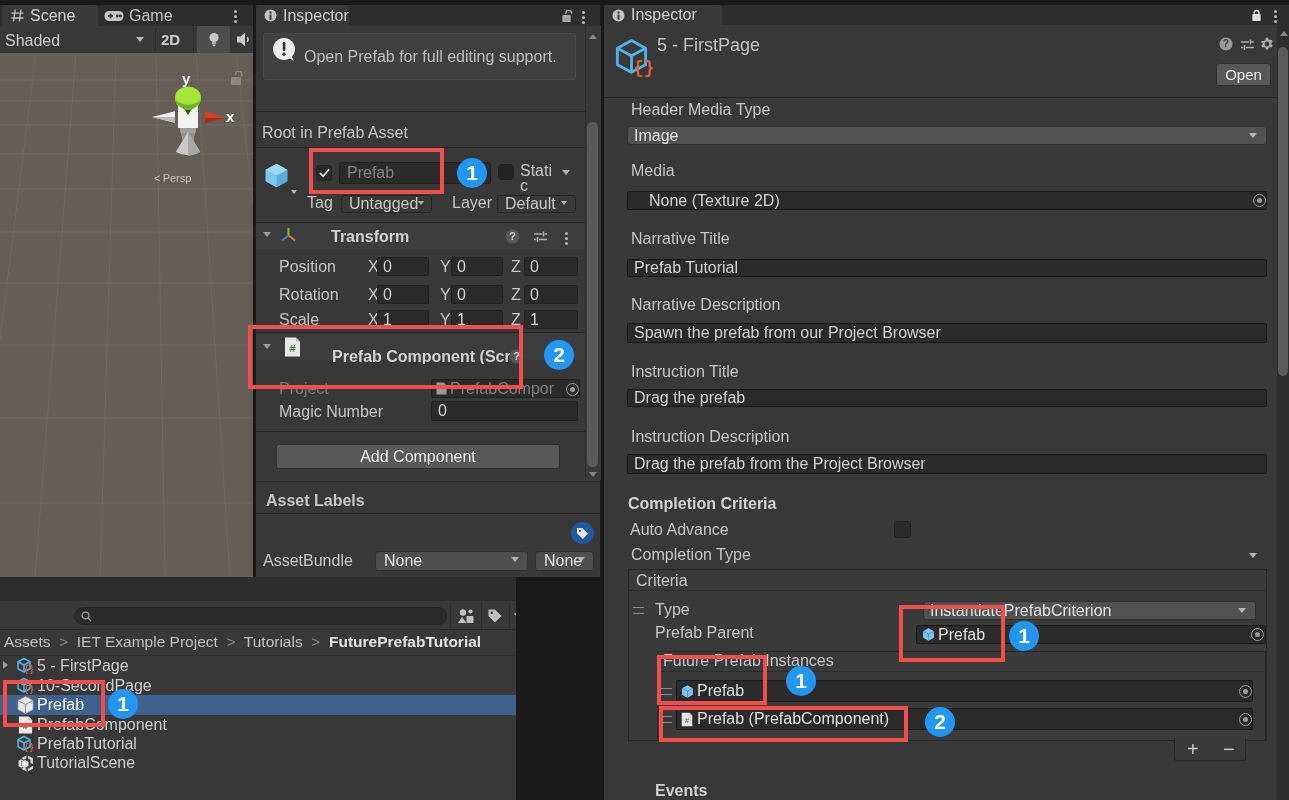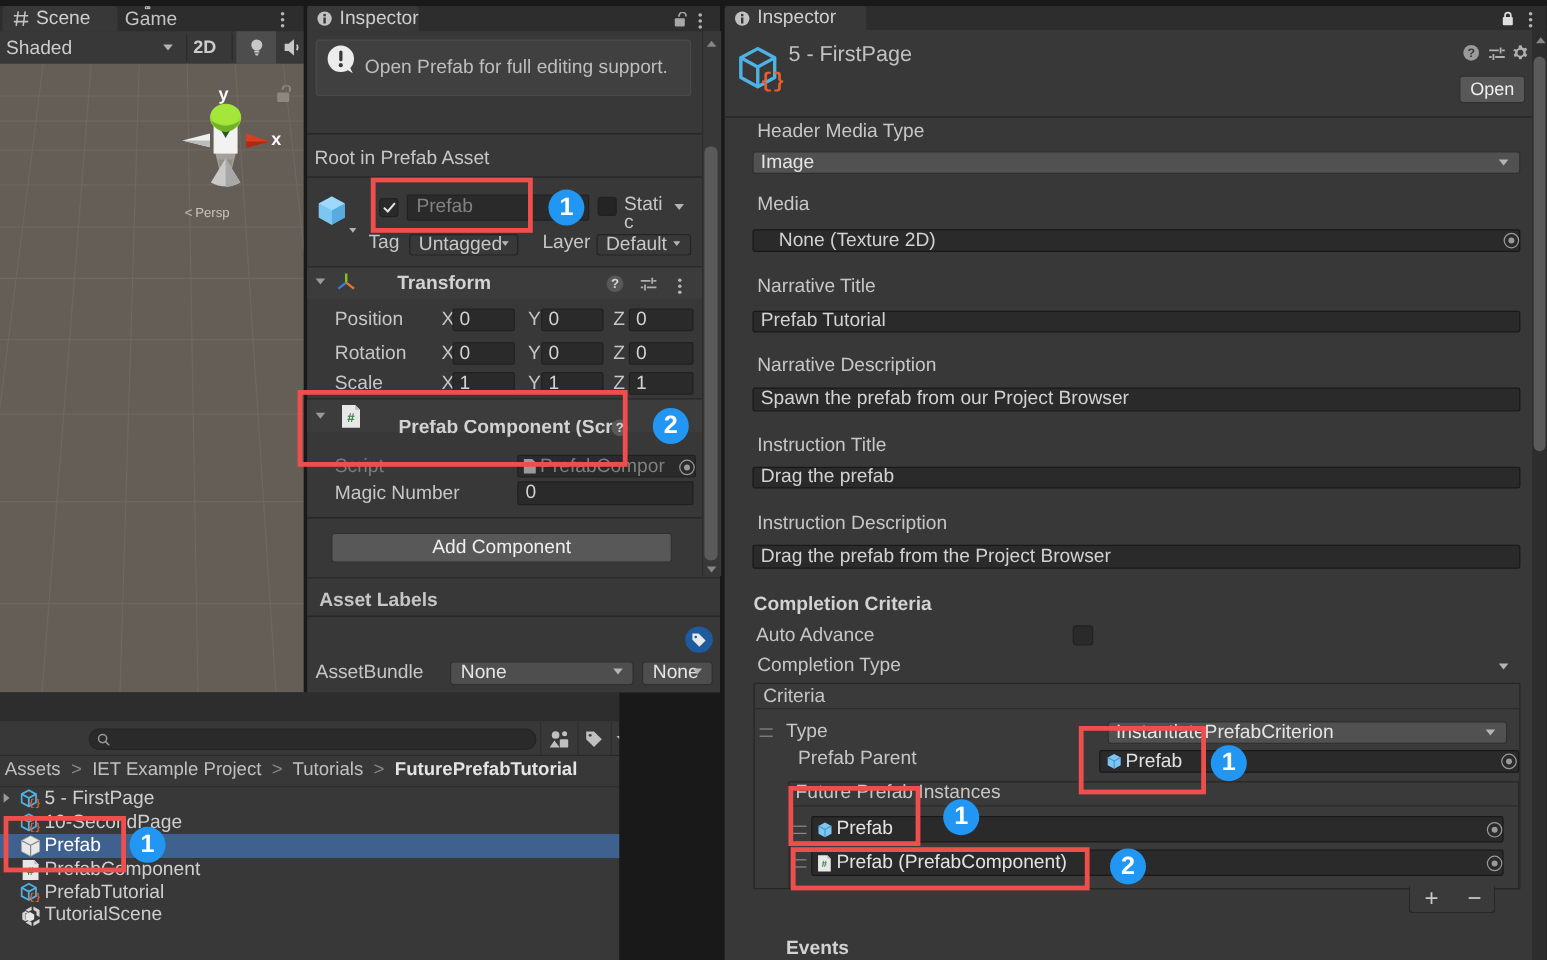--- a/index.html
+++ b/index.html
@@ -39,21 +39,21 @@
 
   <div class="panel" id="scenePanel" style="left:0;top:5px;width:253px;height:572px;background:#2d2d2d;">
     <div class="tab" style="left:2px;top:0;width:96px;height:21px;">
       <svg width="13" height="13" style="margin:0 6px 0 9px" viewBox="0 0 13 13">
         <g stroke="#c2c2c2" stroke-width="1.3" fill="none">
           <path d="M4.2 0.5 L2.5 12.5 M10 0.5 L8.3 12.5 M0.5 4.2 L12.5 4.2 M0.5 9 L12.5 9"></path>
         </g>
       </svg>
       <span style="font-size:16px;">Scene</span>
     </div>
-    <div class="abs" style="left:104px;top:0;height:21px;display:flex;align-items:center;color:#c4c4c4;flex-direction:column;">
+    <div class="abs" style="left:104px;top:0;height:21px;display:flex;align-items:center;color:#c4c4c4;">
       <svg width="20" height="12" viewBox="0 0 20 12" style="margin-right:5px;">
         <rect x="0.5" y="1" rx="4.5" ry="4.5" width="19" height="10" fill="#c4c4c4"></rect>
         <rect x="4" y="5" width="5" height="1.8" fill="#2d2d2d"></rect>
         <rect x="5.6" y="3.4" width="1.8" height="5" fill="#2d2d2d"></rect>
         <circle cx="13.4" cy="6" r="1.4" fill="#2d2d2d"></circle>
         <circle cx="16.4" cy="6" r="1.4" fill="#2d2d2d"></circle>
       </svg>
       <span style="font-size:16px;">Game</span>
     </div>
     <div class="kebab" style="left:234px;top:5px;"></div>
@@ -237,21 +237,21 @@
       <svg class="abs" style="left:28px;top:311px;" width="17" height="20" viewBox="0 0 17 20">
         <path d="M1 0.5 H12 L16 4.5 V19.5 H1 Z" fill="#e8e8e8"></path>
         <path d="M12 0.5 L16 4.5 H12 Z" fill="#bdbdbd"></path>
         <text x="8.5" y="14.5" font-size="11" font-weight="bold" fill="#2f7e39" text-anchor="middle" font-family="Liberation Mono">#</text>
       </svg>
       <div class="lbl bold" style="left:76px;top:324px;color:#d2d2d2;width:183px;overflow:hidden;white-space:nowrap;">Prefab Component (Scr</div>
       <svg class="abs" style="left:253px;top:323px;" width="15" height="15" viewBox="0 0 15 15">
         <circle cx="7.5" cy="7.5" r="7" fill="#585858"></circle>
         <text x="7.5" y="11" font-size="11" font-weight="bold" fill="#d6d6d6" text-anchor="middle" font-family="Liberation Sans">?</text>
       </svg>
-      <div class="lbl" style="left:23px;top:356px;color:#7c7c7c;">Script</div>
+      <div class="lbl" style="left:23px;top:356px;color:#7c7c7c;">Project</div>
       <div class="fld" style="left:175px;top:353px;width:149px;height:19px;padding-left:4px;color:#7f7f7f;">
         <svg width="11" height="13" viewBox="0 0 11 13" style="margin-right:3px;flex:none;">
           <path d="M0.5 0.5 H7.5 L10.5 3.5 V12.5 H0.5 Z" fill="#9a9a9a"></path>
         </svg>PrefabCompor
       </div>
       <div class="picker" style="left:310px;top:357px;"></div>
       <div class="lbl" style="left:23px;top:379px;">Magic Number</div>
       <div class="fld" style="left:175px;top:375px;width:147px;height:20px;padding-left:6px;">0</div>
       <div class="hr" style="left:0;top:405px;width:329px;"></div>
 
@@ -440,21 +440,21 @@
       <div class="lbl" style="left:27px;top:523px;">Completion Type</div>
       <div class="arr" style="left:645px;top:528px;"></div>
 
       <div class="abs" style="left:24px;top:544px;width:639px;height:172px;border:1px solid #272727;box-sizing:border-box;background:#3a3a3a;"></div>
       <div class="lbl" style="left:32px;top:549px;">Criteria</div>
       <div class="hr" style="left:24px;top:565px;width:639px;background:#2c2c2c;"></div>
       <div class="abs" style="left:29px;top:582px;width:11px;height:5px;border-top:1.5px solid #8a8a8a;border-bottom:1.5px solid #8a8a8a;"></div>
       <div class="lbl" style="left:51px;top:578px;">Type</div>
       <div class="dd" style="left:319px;top:576px;width:333px;height:19px;padding-left:6px;">InstantiatePrefabCriterion</div>
       <div class="arr" style="left:634px;top:583px;"></div>
-      <div class="lbl" style="left:61px;top:601px;">Prefab Parent</div>
+      <div class="lbl" style="left:51px;top:601px;">Prefab Parent</div>
       <div class="fld" style="left:312px;top:600px;width:350px;height:19px;padding-left:5px;border-color:#191919;color:#e2e2e2;">
         <svg width="13" height="13" viewBox="0 0 34 36" style="margin-right:3px;flex:none;">
           <path d="M17 1 L32 9 L32 27 L17 35 L2 27 L2 9 Z" fill="#7cc6f4"></path>
           <path d="M2 9 L17 17 L32 9 M17 17 L17 35" stroke="#4792c4" stroke-width="2.5" fill="none"></path>
         </svg>Prefab
       </div>
       <div class="picker" style="left:647px;top:603px;"></div>
 
       <div class="abs" style="left:53px;top:626px;width:609px;height:90px;border:1px solid #272727;box-sizing:border-box;background:#3a3a3a;"></div>
       <div class="lbl" style="left:59px;top:629px;">Future Prefab Instances</div>

